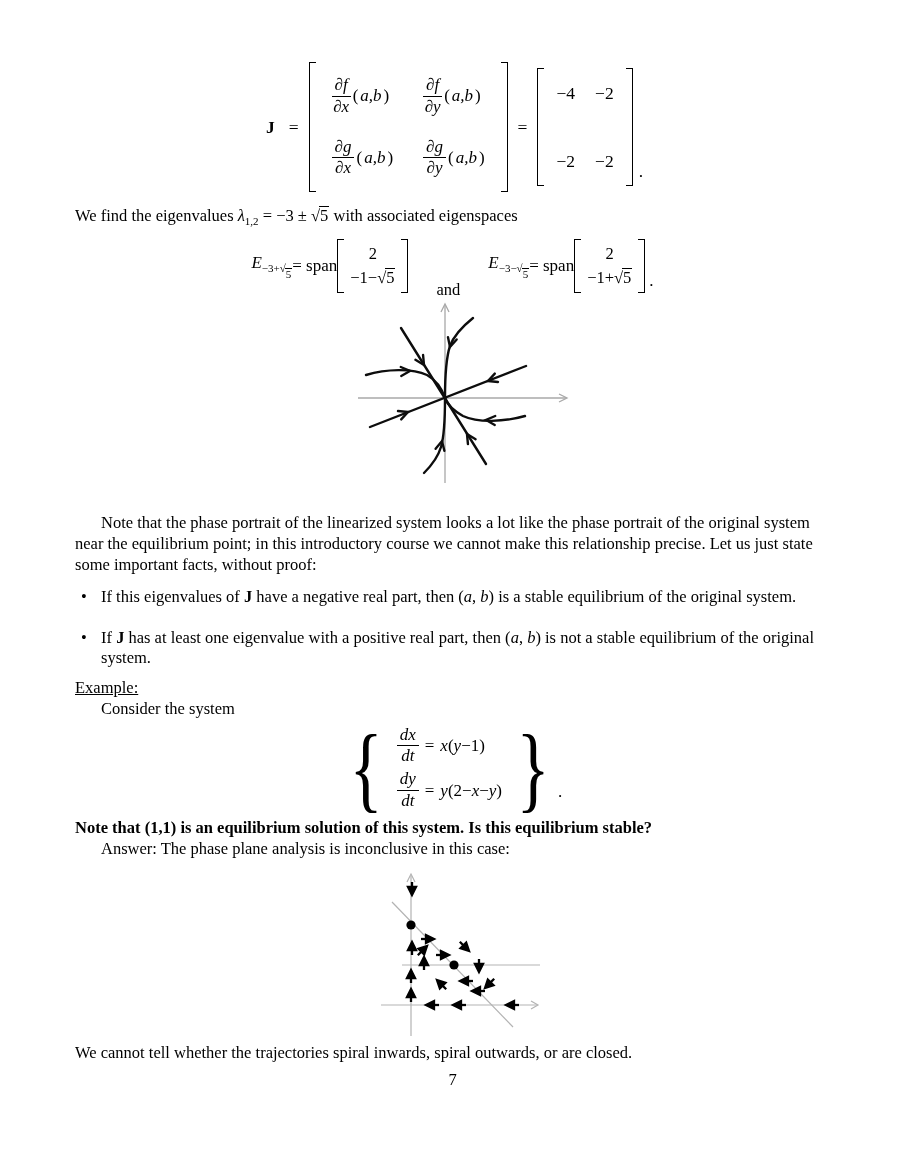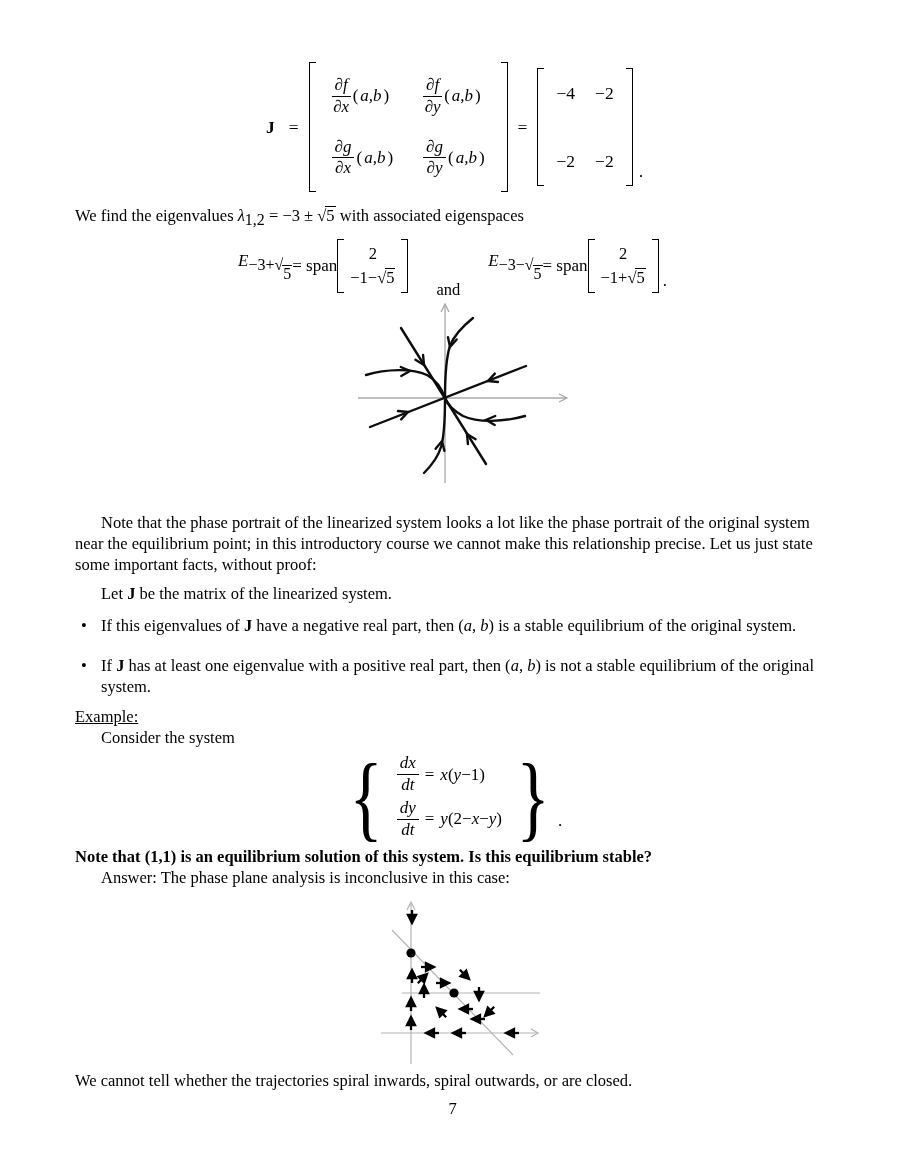--- a/index.html
+++ b/index.html
@@ -28,21 +28,21 @@
   .jac .cell { display:flex; align-items:center; gap:2px; font-size:17px; }
   .jac .num-mat { display:grid; grid-template-columns:auto auto; column-gap:20px; row-gap:46px; padding:14px 12px; font-size:17.5px; align-items:center; justify-items:center; }
   .eq-sign { font-size:17.5px; margin:0 4px; }
   .tail-period { align-self:flex-end; margin-bottom:10px; font-size:17.5px; }
   .num-wrap { display:flex; align-items:center; align-self:stretch; margin:6px 0; }
 
   
   .sq { white-space:nowrap; display:inline-flex; align-items:flex-start; }
   .rt { margin-right:-1px; }
   .ov { border-top:1.2px solid #000; display:inline-block; line-height:1.05; padding:0 1px; }
-  .msub { font-size:16px; vertical-align:sub; line-height:0; }
+  .msub { font-size:11px; vertical-align:sub; line-height:0; }
   .msub .ov { border-top-width:0.9px; }
 
   .body-line { margin-top:14px; }
 
   
   .esp-row { margin-top:12px; gap:4px; font-size:17px; }
   .esp-grp { display:flex; align-items:center; }
   .vec { display:flex; flex-direction:column; align-items:center; gap:3px; padding:5px 6px; font-size:16.5px; }
   .and-word { align-self:flex-end; position:relative; top:7px; margin:0 24px; font-size:16.5px; }
   .esp-period { align-self:flex-end; margin-bottom:2px; }
@@ -225,21 +225,20 @@
             </g>
           <g transform="translate(114,144) rotate(-77)">
               <path d="M-9,-4.5 L0,0 L-9,4.5"></path>
             </g>
         </g>
       </svg>
     </div>
 
     <p class="para"><span>Note that the phase portrait of the linearized system looks a lot like the phase portrait of the original system near the equilibrium point; in this introductory course we cannot make this relationship precise. Let us just state some important facts, without proof:</span></p>
 
-    <p class="plain indent"><span>Let </span><span class="bf">J</span><span> be the matrix of the linearized system.</span></p>
 
     <div class="bullet">
       <span class="marker">•</span>
       <p class="btext"><span>If this eigenvalues of </span><span class="bf">J</span><span> have a negative real part, then (</span><span class="it">a</span><span>, </span><span class="it">b</span><span>) is a stable equilibrium of the original system.</span></p>
     </div>
     <div class="bullet">
       <span class="marker">•</span>
       <p class="btext"><span>If </span><span class="bf">J</span><span> has at least one eigenvalue with a positive real part, then (</span><span class="it">a</span><span>, </span><span class="it">b</span><span>) is not a stable equilibrium of the original system.</span></p>
     </div>
 

